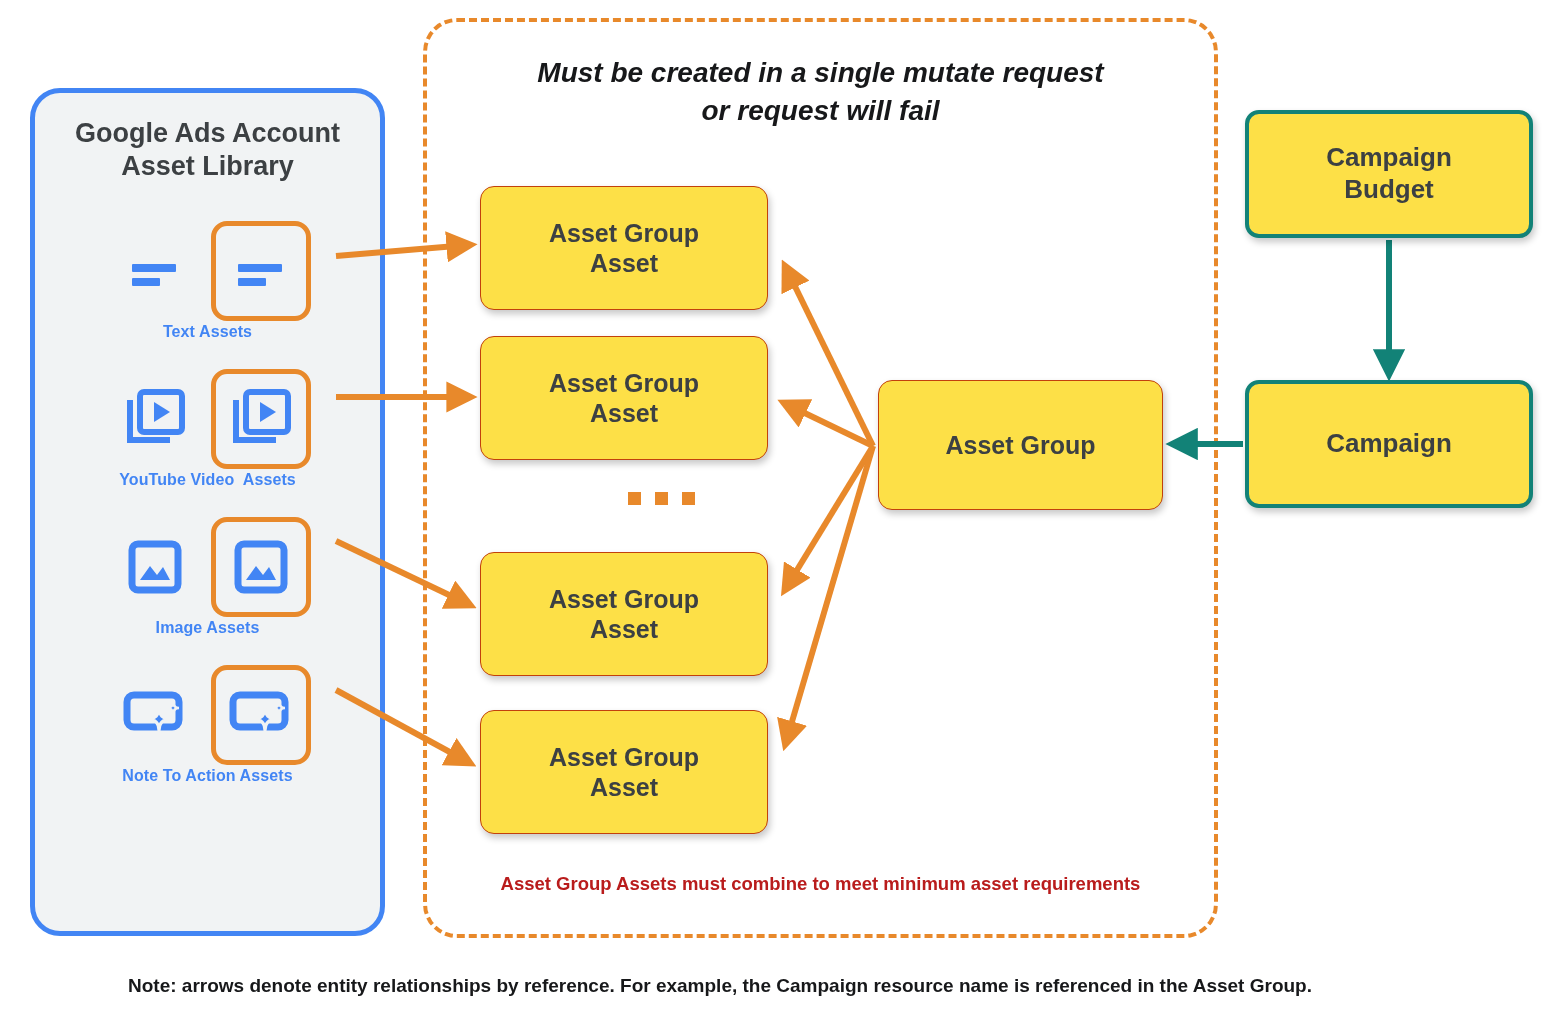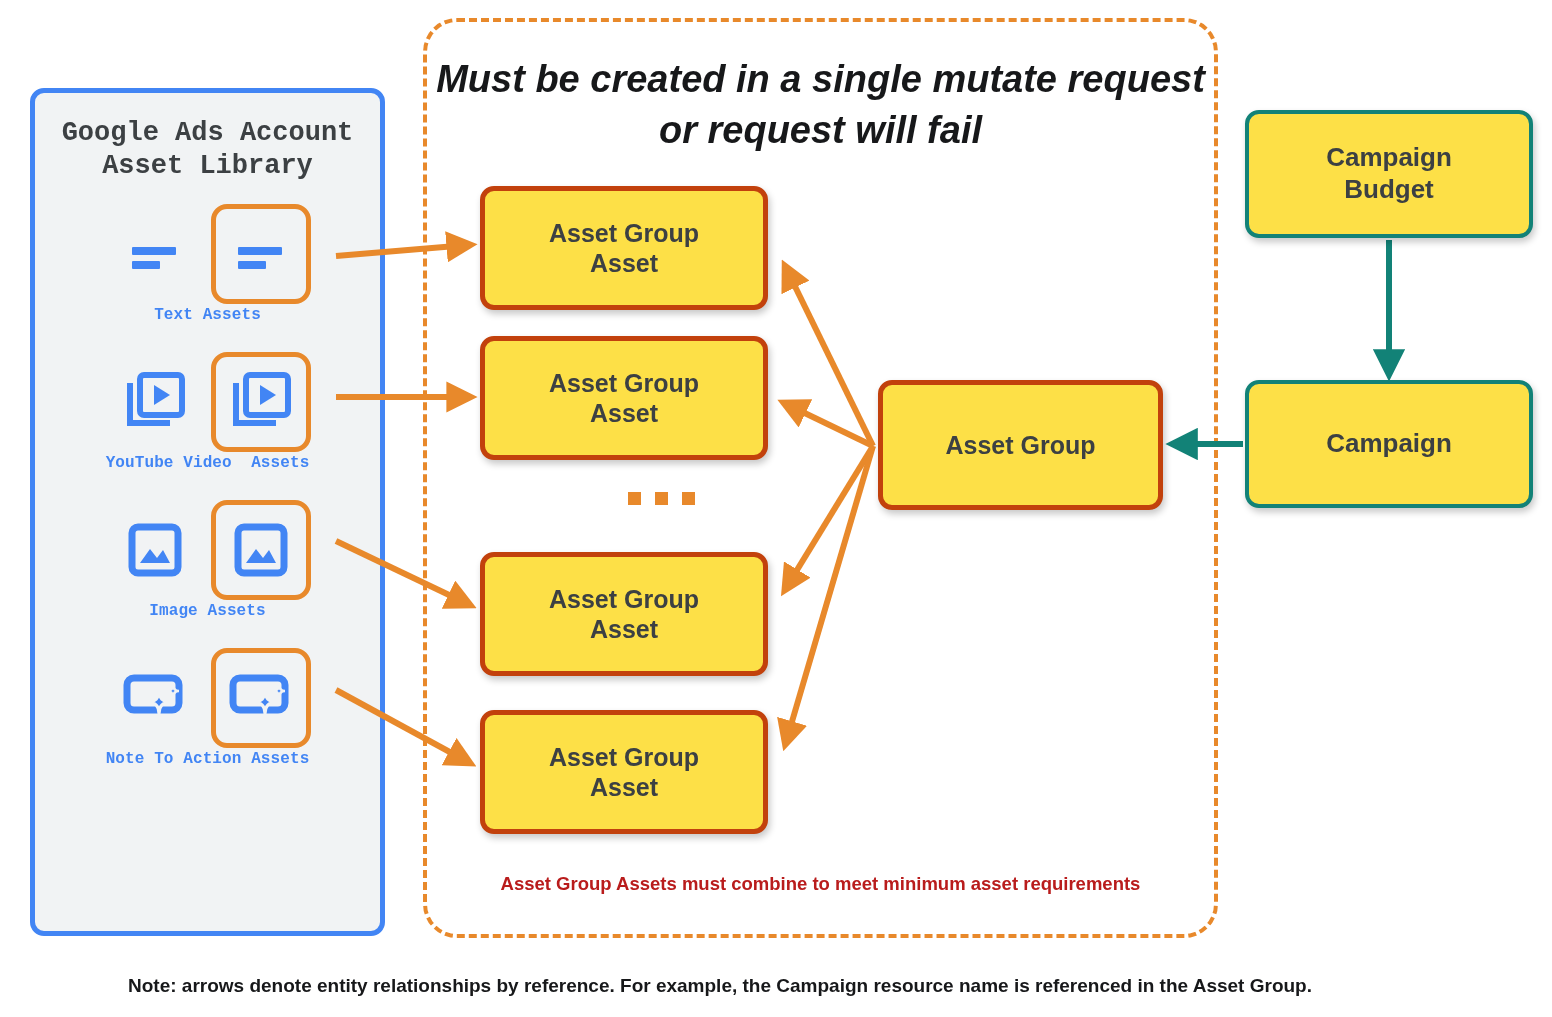--- a/index.html
+++ b/index.html
@@ -24,38 +24,37 @@
     z-index:5;
   }
 
   
   .library-panel{
     position:absolute;
     left:30px; top:88px;
     width:355px; height:848px;
     background:#f1f3f4;
     border:5px solid #4285f4;
-    border-radius:14px;
+    border-radius:30px;
     box-sizing:border-box;
     z-index:3;
-    font-family:Liberation Mono, monospace;
   }
   .library-title{
     margin:24px 10px 0 10px;
     text-align:center;
     font-size:27px;
     font-weight:bold;
     line-height:1.22;
     color:#3c4043;
     white-space:pre-line;
   }
 
   .asset-rows{
     position:absolute;
-    left:0; top:111px;
+    left:0; top:128px;
     width:100%;
     text-align:right;
   }
   .asset-row{
     position:relative;
     height:148px;
     display:flex;
     flex-direction:column;
     align-items:center;
     justify-content:flex-start;
@@ -94,21 +93,21 @@
     border-radius:34px;
     box-sizing:border-box;
     background:transparent;
     z-index:2;
   }
   .mutate-header{
     position:absolute;
     left:423px; top:54px;
     width:795px;
     text-align:center;
-    font-size:38px;
+    font-size:28px;
     font-style:italic;
     font-weight:bold;
     line-height:1.35;
     color:#17181a;
     white-space:pre-line;
     z-index:4;
   }
   .mutate-footnote{
     position:absolute;
     left:423px; top:873px;
@@ -130,21 +129,21 @@
     align-items:center;
     justify-content:center;
     text-align:center;
     color:#3c4043;
     font-weight:bold;
     line-height:1.22;
     white-space:pre-line;
     box-shadow:2px 4px 7px rgba(0,0,0,.22);
     z-index:6;
   }
-  .node.orange{ border:5px solid #c2410c; }
+  .node.orange{ border:1px solid #c2410c; }
   .node.teal{ border:4px solid #128277; }
 
   .aga{ left:480px; width:288px; height:124px; font-size:25px; }
   .aga1{ top:186px; }
   .aga2{ top:336px; }
   .aga3{ top:552px; }
   .aga4{ top:710px; }
 
   .asset-group-node{
     left:878px; top:380px;

